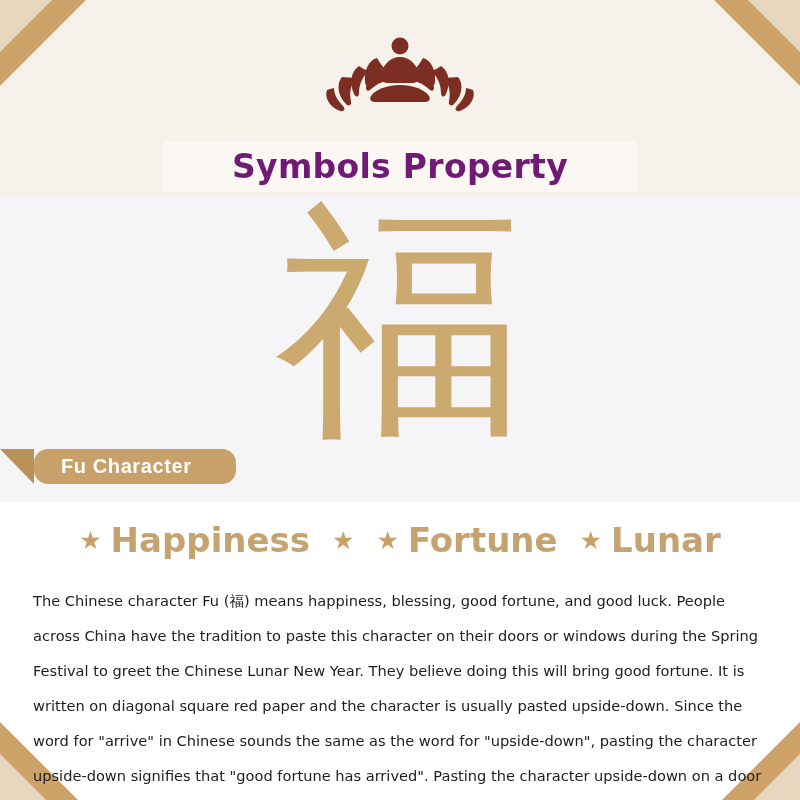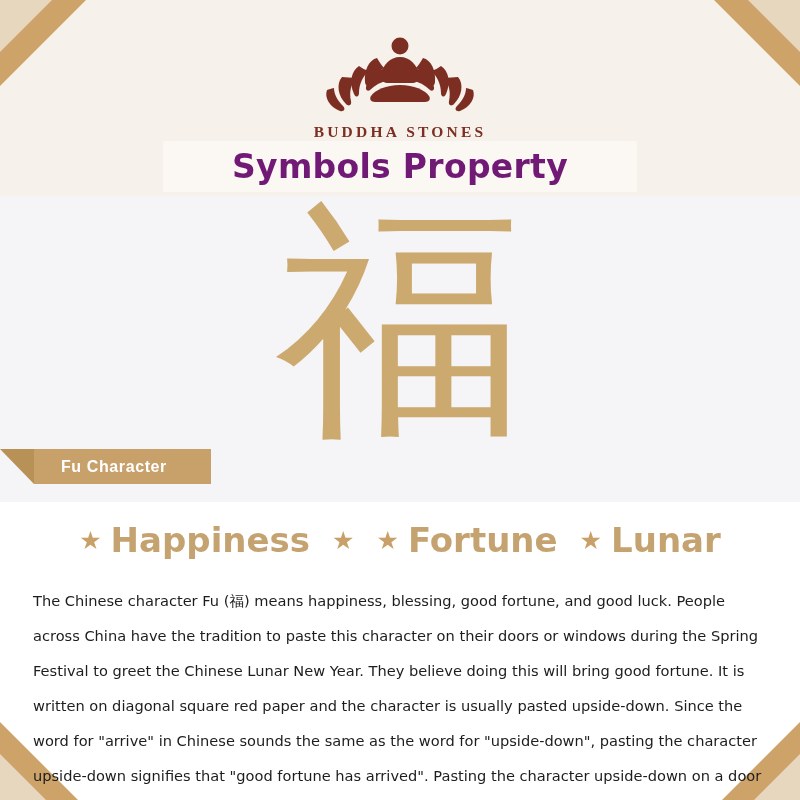--- a/index.html
+++ b/index.html
@@ -152,23 +152,24 @@
   .label-ribbon {
     position: absolute;
     left: 34px; top: 449px;
     height: 35px;
     background: #c7a06a;
     display: flex;
     align-items: center;
     padding-left: 27px;
     padding-right: 44px;
     color: #ffffff;
-    font-size: 16px;
+    font-size: 20px;
     font-weight: bold;
     letter-spacing: 0.6px;
+    border-radius: 14px;
   }
   .ribbon-tail {
     position: absolute;
     left: 0; top: 449px;
     width: 0; height: 0;
     border-top: 35px solid #b89157;
     border-left: 34px solid transparent;
   }
 
   
@@ -247,21 +248,20 @@
         <path d="M44 44 c-8 5 -10 17 -5 28 c2 4 5 3 5 -1 c0 -9 4 -17 10 -22 c-4 -1 -7 -3 -10 -5 z"></path>
         <path d="M126 44 c8 5 10 17 5 28 c-2 4 -5 3 -5 -1 c0 -9 -4 -17 -10 -22 c4 -1 7 -3 10 -5 z"></path>
 
         <path d="M27 55 c-6 7 -4 19 4 27 c3 3 6 1 5 -3 c-2 -9 0 -17 5 -23 c-5 0 -10 -1 -14 -1 z"></path>
         <path d="M143 55 c6 7 4 19 -4 27 c-3 3 -6 1 -5 -3 c2 -9 0 -17 -5 -23 c5 0 10 -1 14 -1 z"></path>
 
         <path d="M12 68 c-3 8 3 17 13 21 c4 1 6 -2 3 -5 c-6 -6 -9 -12 -9 -18 c-3 1 -5 1 -7 2 z"></path>
         <path d="M158 68 c3 8 -3 17 -13 21 c-4 1 -6 -2 -3 -5 c6 -6 9 -12 9 -18 c3 1 5 1 7 2 z"></path>
       </g>
     </svg>
-    <span class="logo-text">BUDDHA STONES</span>
   </div>
 
   <div class="title-banner">
     <span class="title-text">Symbols Property</span>
   </div>
 
   <div class="fu-wrap">
     <span class="fu-char">福</span>
   </div>
 

